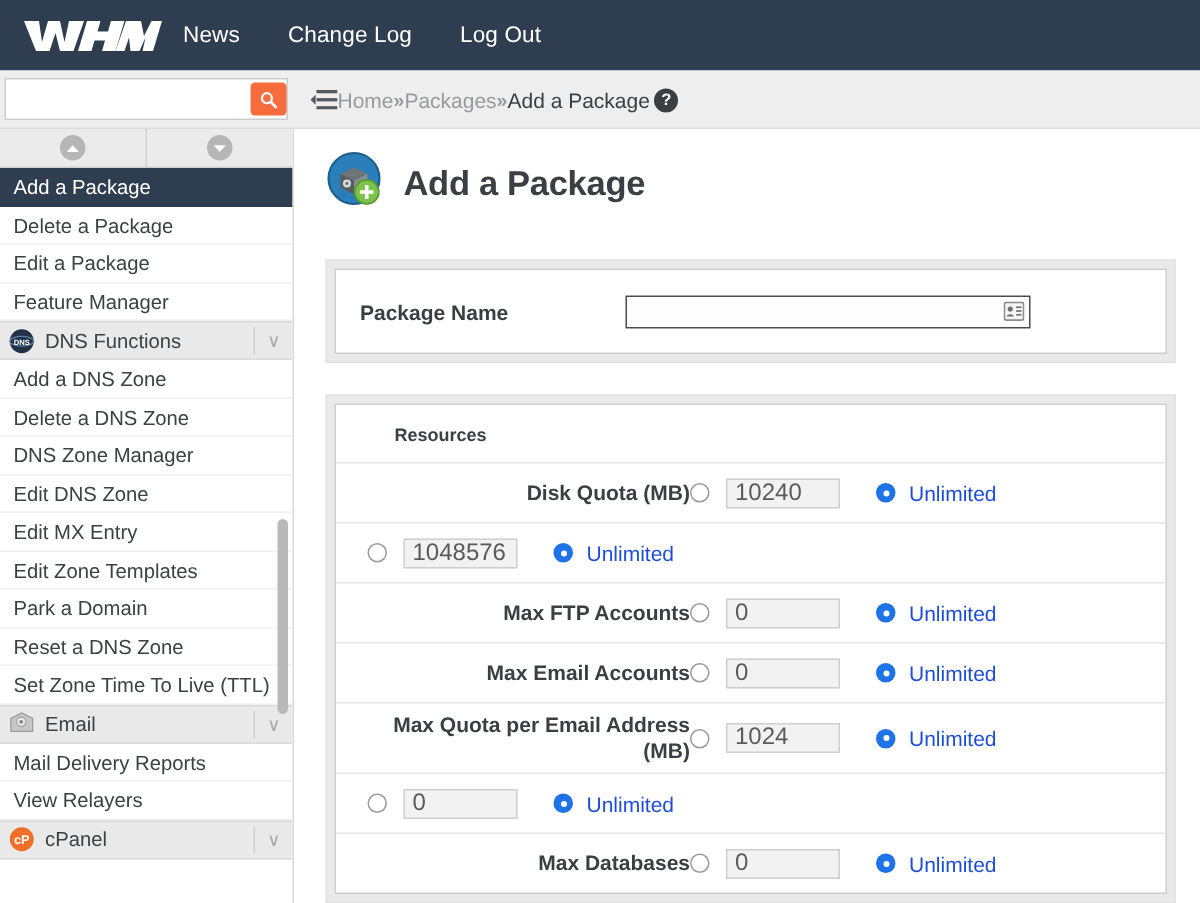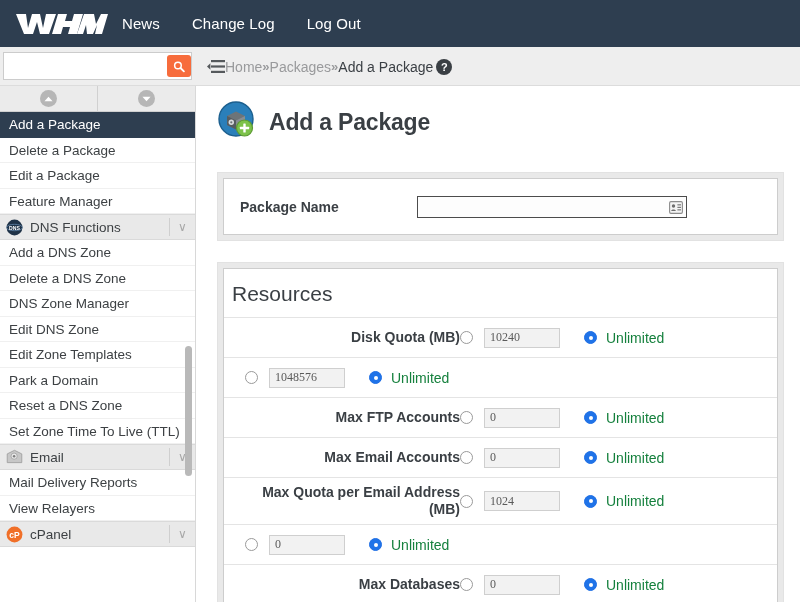--- a/index.html
+++ b/index.html
@@ -180,22 +180,22 @@
     border: 1px solid #4c4c4c; outline: none;
     background: #fdfdfd; font-size: 12px;
     padding: 0 22px 0 4px;
     font-family: "Liberation Sans", sans-serif;
   }
   .addrcard {
     position: absolute; right: 4px; top: 4px;
     width: 14px; height: 13px; pointer-events: none;
   }
   .res-title {
-    font-size: 21px; font-weight: normal; color: #3a3f44;
-    padding: 13px 0 11px 8px;
+    font-size: 12px; font-weight: bold; color: #3a3f44;
+    padding: 13px 0 11px 39px;
   }
   .res-row {
     display: flex; align-items: center;
     min-height: 40px; padding: 0 14px 0 21px;
     border-top: 1px solid #e4e4e4;
   }
   .res-label {
     font-size: 14px; font-weight: bold; color: #3a3f44;
     width: 215px; flex: 0 0 auto; line-height: 17px;
     padding: 6px 0;
@@ -211,27 +211,27 @@
   }
   .radio.on { border-color: #1f6fe5; background: #1f73e8; }
   .radio.on::after {
     content: ""; position: absolute;
     left: 3.5px; top: 3.5px; width: 4px; height: 4px;
     border-radius: 50%; background: #ffffff;
   }
   .res-num {
     width: 76px; height: 20px; margin-left: 11px;
     border: 1px solid #cfcfcf; background: #f2f2f2;
-    color: #5a5a5a; font-size: 12px;
+    color: #5a5a5a; font-size: 16px;
     padding: 0 5px; outline: none;
-    font-family: Liberation Serif, serif;
+    font-family: Liberation Sans, sans-serif;
   }
   .res-unl-radio { margin-left: 24px; }
   .res-unl-label {
-    margin-left: 9px; font-size: 14px; color: #15803d;
+    margin-left: 9px; font-size: 14px; color: #1d4ed8;
     cursor: pointer;
   }
 </style>
 </head>
 <body>
 
 <div class="topbar">
   <div class="whm-logo">
     <svg width="96" height="26" viewBox="0 0 96 26" aria-hidden="true">
       <g fill="#ffffff">
@@ -309,20 +309,21 @@
             <text x="9" y="11.3" font-size="5.4" font-family="Liberation Sans, sans-serif" font-weight="bold" fill="#ffffff" text-anchor="middle">DNS</text>
           </svg>
         </span>
         <span class="glabel">DNS Functions</span>
         <span class="gchev">∨</span>
       </div>
       <div class="sb-item">Add a DNS Zone</div>
       <div class="sb-item">Delete a DNS Zone</div>
       <div class="sb-item">DNS Zone Manager</div>
       <div class="sb-item">Edit DNS Zone</div>
+      <div class="sb-item">Edit MX Entry</div>
       <div class="sb-item">Edit Zone Templates</div>
       <div class="sb-item">Park a Domain</div>
       <div class="sb-item">Reset a DNS Zone</div>
       <div class="sb-item">Set Zone Time To Live (TTL)</div>
       <div class="sb-group">
         <span class="gicon">
           <svg width="17" height="17" viewBox="0 0 18 18" aria-hidden="true">
             <path d="M1.3 5.2 L9 1.4 L16.7 5.2 L16.7 14.4 L1.3 14.4 Z" fill="#c7c7c7" stroke="#9d9d9d" stroke-width="0.9"></path>
             <circle cx="8.6" cy="7.6" r="3.3" fill="#e8e8e8" stroke="#9d9d9d" stroke-width="0.8"></circle>
             <circle cx="8.6" cy="7.6" r="1.3" fill="#7d7d7d"></circle>

